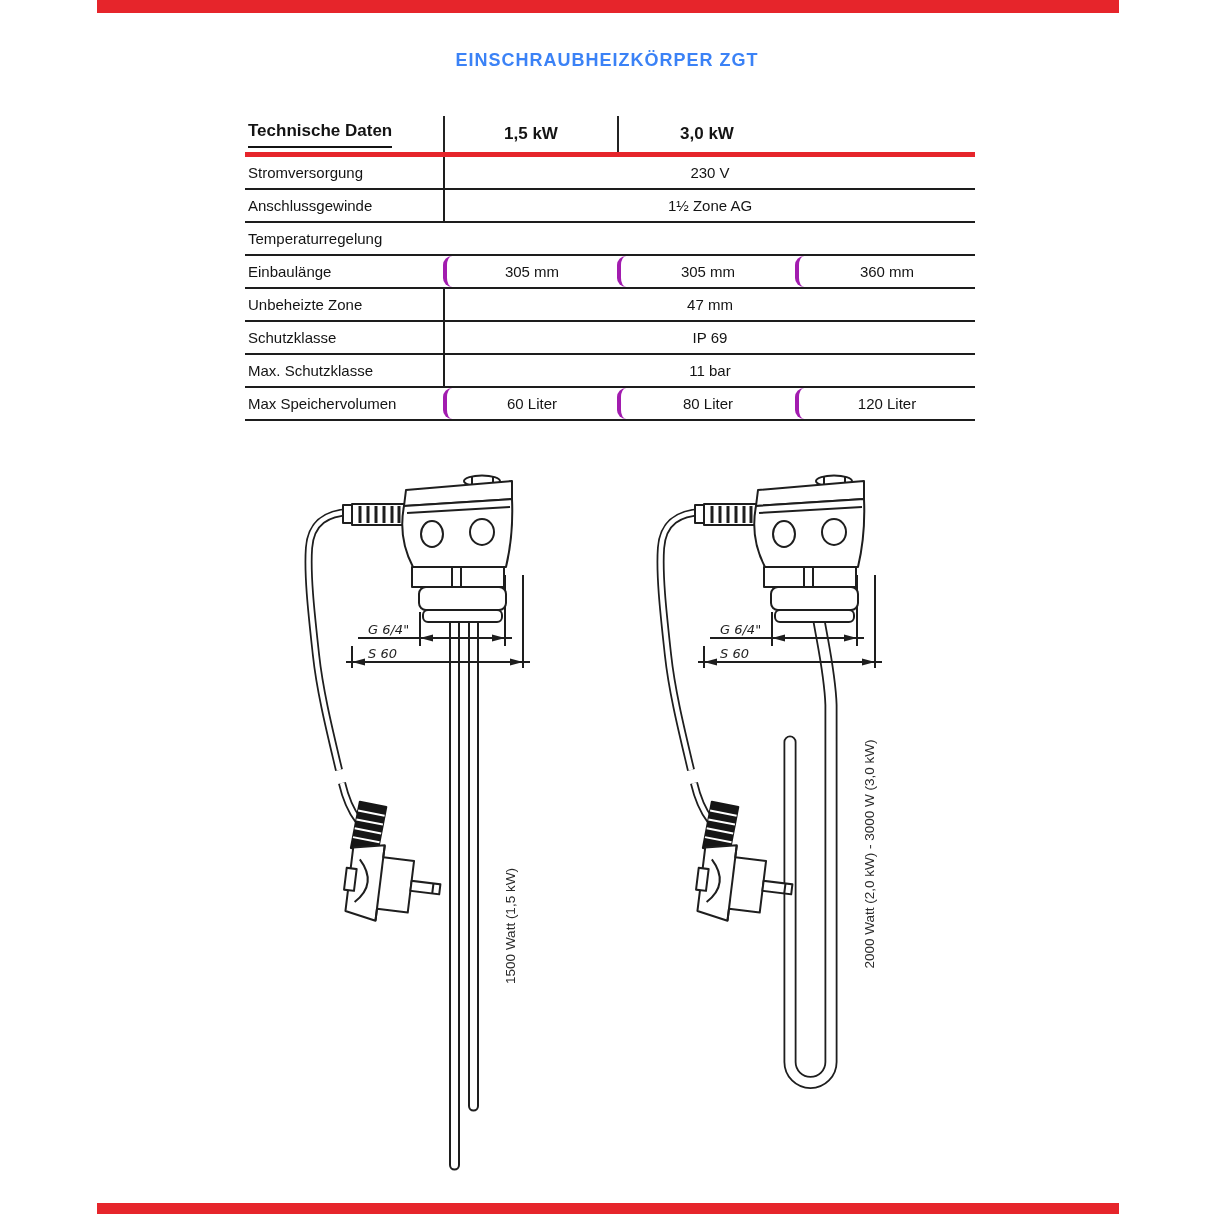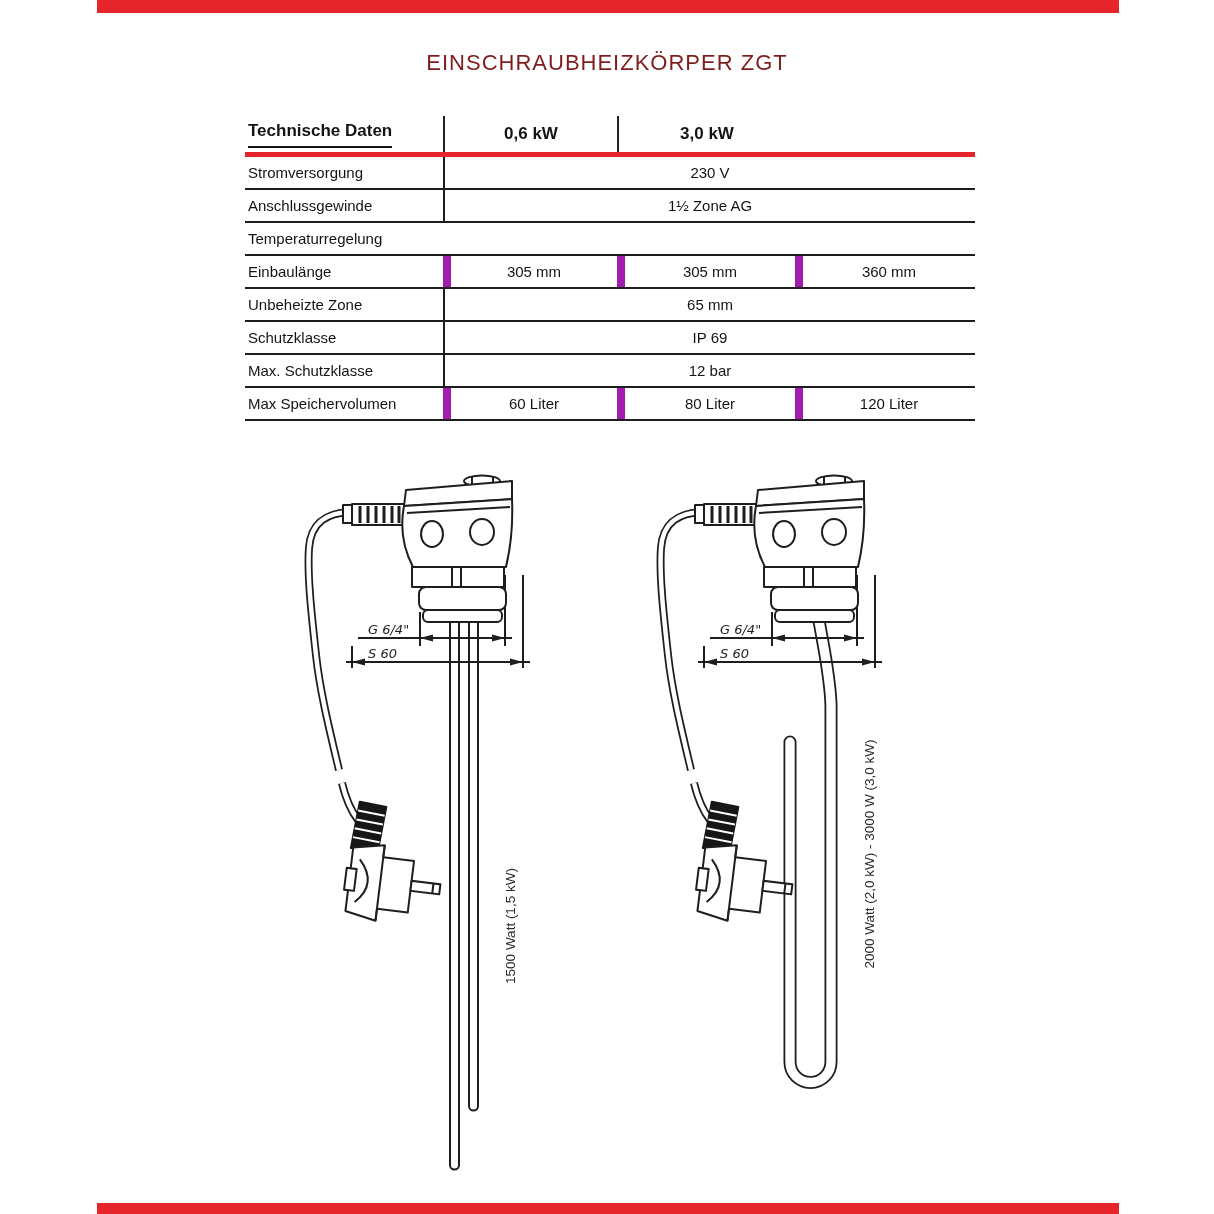--- a/index.html
+++ b/index.html
@@ -5,21 +5,21 @@
   html,body { margin:0; padding:0; }
   body {
     width:1214px; height:1214px; position:relative; background:#ffffff;
     font-family:"Liberation Sans", sans-serif; overflow:hidden; color:#141414;
   }
   .bar { position:absolute; left:97px; width:1022px; background:var(--accent,#e6252b); }
   .bar.top { top:0; height:13px; }
   .bar.bottom { bottom:0; height:11px; }
   .title {
     position:absolute; top:50px; left:0; width:100%; text-align:center;
-    font-size:22px; font-weight:normal; letter-spacing:1px; color:#7f1d1d;
+    font-size:18px; font-weight:bold; letter-spacing:1px; color:#3b82f6;
   }
   .ttable { position:absolute; left:245px; top:116px; width:730px; }
   .thead {
     display:grid; grid-template-columns:198px 174px 178px 180px; height:36px;
     font-weight:bold; font-size:17px;
   }
   .thead .lblwrap { display:flex; align-items:center; padding-left:3px; }
   .thead .lbl { border-bottom:2px solid #141414; padding-bottom:5px; }
   .thead .col {
     display:flex; align-items:center; justify-content:center;
@@ -30,40 +30,40 @@
     display:grid; grid-template-columns:198px 174px 178px 180px; height:31px;
     border-bottom:2px solid #1d1d1d; font-size:15px;
   }
   .trow .lbl { display:flex; align-items:center; padding-left:3px; }
   .trow .span3 {
     grid-column:2/5; display:flex; align-items:center; justify-content:center;
     border-left:2px solid #1d1d1d; height:100%;
   }
   .trow .cell {
     display:flex; align-items:center; justify-content:center;
-    border-left:8px solid #a21caf; height:100%;
+    border-left:4px solid #a21caf; height:100%;border-radius:9px;
   }
   .diagram { position:absolute; left:280px; top:450px; width:660px; height:760px; }
   svg text { font-family:"Liberation Sans", sans-serif; }
   svg .dimlabel { font-family:"DejaVu Sans", sans-serif; font-style:italic; }
 </style>
 </head>
 <body>
 
 <div class="bar top"></div>
 <div class="bar bottom"></div>
 
 <div class="title">EINSCHRAUBHEIZKÖRPER ZGT</div>
 
 <div class="ttable">
   <div class="thead">
     <div class="lblwrap">
         <span class="lbl">Technische Daten</span>
       </div>
-    <div class="col">0,6 kW</div>
+    <div class="col">1,5 kW</div>
     <div class="col">3,0 kW</div>
   </div>
   <div class="redline"></div>
 
   <div class="trow">
     <div class="lbl">Stromversorgung</div>
     <div class="span3">230 V</div>
   </div>
   <div class="trow">
     <div class="lbl">Anschlussgewinde</div>
@@ -73,29 +73,29 @@
     <div class="lbl">Temperaturregelung</div>
   </div>
   <div class="trow">
     <div class="lbl">Einbaulänge</div>
     <div class="cell">305 mm</div>
     <div class="cell">305 mm</div>
     <div class="cell">360 mm</div>
   </div>
   <div class="trow">
     <div class="lbl">Unbeheizte Zone</div>
-    <div class="span3">65 mm</div>
+    <div class="span3">47 mm</div>
   </div>
   <div class="trow">
     <div class="lbl">Schutzklasse</div>
     <div class="span3">IP 69</div>
   </div>
   <div class="trow">
     <div class="lbl">Max. Schutzklasse</div>
-    <div class="span3">12 bar</div>
+    <div class="span3">11 bar</div>
   </div>
   <div class="trow">
     <div class="lbl">Max Speichervolumen</div>
     <div class="cell">60 Liter</div>
     <div class="cell">80 Liter</div>
     <div class="cell">120 Liter</div>
   </div>
 </div>
 
 <svg class="diagram" viewBox="280 450 660 760" xmlns="http://www.w3.org/2000/svg">

